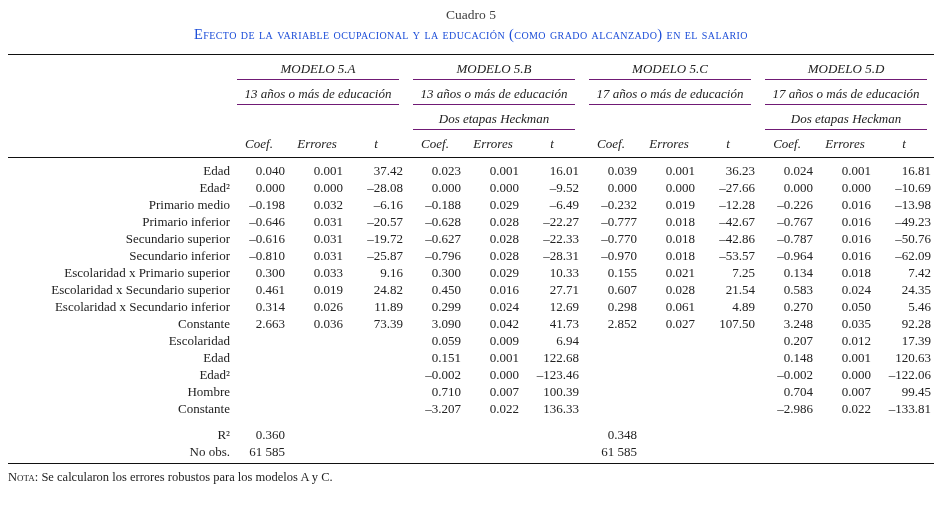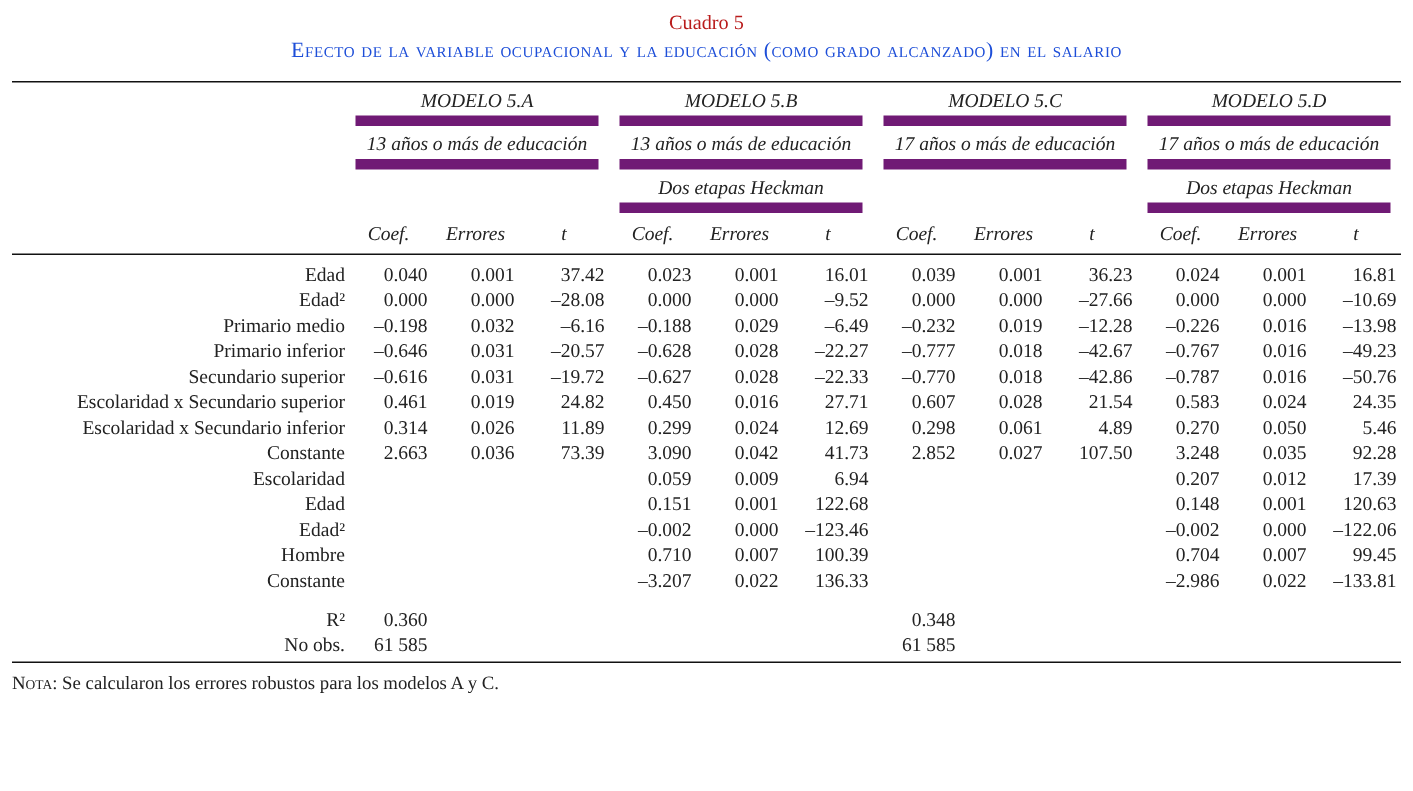--- a/index.html
+++ b/index.html
@@ -3,34 +3,34 @@
 <meta charset="utf-8">
 <style>
   html, body { margin:0; padding:0; background:#ffffff; }
   body {
     width:942px; height:527px; overflow:hidden;
     color:#1c1c1c;
     font-family:"Liberation Serif", serif;
   }
   .page { padding:7px 8px 0 8px; }
 
-  .title1 { text-align:center; font-size:13.5px; color:#b91c1c; }
+  .title1 { text-align:center; font-size:13.5px; color:#404040; }
   .title2 {
     text-align:center; font-variant:small-caps; font-size:14.5px;
     letter-spacing:0.4px; margin-top:3px; color:#1d4ed8;
   }
 
   table.results {
     width:926px; margin-top:11px; border-collapse:collapse; table-layout:fixed;
     border-top:1.6px solid #111;
   }
   td { padding:0; vertical-align:bottom; }
 
   thead td { font-style:italic; font-size:13px; text-align:center; color:#222; }
-  thead .u { border-bottom:7px solid #701a75; padding:4px 0 2px 0; margin:0 7px; }
+  thead .u { border-bottom:1px solid #701a75; padding:4px 0 2px 0; margin:0 7px; }
   thead .nou { padding:4px 0 2px 0; margin:0 7px; }
   tr.hrow1 td, tr.hrow2 td, tr.hrow3 td { height:25px; }
   tr.hrow4 td { height:22px; border-bottom:1.6px solid #111; padding-bottom:5px;font-style:italic; }
 
   tbody td { font-size:13px; height:17px; color:#222; }
   tbody tr:first-child td { padding-top:4px; }
   td.lbl { text-align:right; white-space:nowrap; }
   td.lbl.ind { padding-left:36px; }
   td.num { text-align:right; padding-right:3px; white-space:nowrap; }
   tr.spacer td { height:9px; }
@@ -195,20 +195,50 @@
           <td class="num">0.028</td>
           <td class="num">–22.33</td>
           <td class="num">–0.770</td>
           <td class="num">0.018</td>
           <td class="num">–42.86</td>
           <td class="num">–0.787</td>
           <td class="num">0.016</td>
           <td class="num">–50.76</td>
         </tr>
         <tr>
+          <td class="lbl">Secundario inferior</td>
+          <td class="num">–0.810</td>
+          <td class="num">0.031</td>
+          <td class="num">–25.87</td>
+          <td class="num">–0.796</td>
+          <td class="num">0.028</td>
+          <td class="num">–28.31</td>
+          <td class="num">–0.970</td>
+          <td class="num">0.018</td>
+          <td class="num">–53.57</td>
+          <td class="num">–0.964</td>
+          <td class="num">0.016</td>
+          <td class="num">–62.09</td>
+        </tr>
+        <tr>
+          <td class="lbl">Escolaridad x Primario superior</td>
+          <td class="num">0.300</td>
+          <td class="num">0.033</td>
+          <td class="num">9.16</td>
+          <td class="num">0.300</td>
+          <td class="num">0.029</td>
+          <td class="num">10.33</td>
+          <td class="num">0.155</td>
+          <td class="num">0.021</td>
+          <td class="num">7.25</td>
+          <td class="num">0.134</td>
+          <td class="num">0.018</td>
+          <td class="num">7.42</td>
+        </tr>
+        <tr>
           <td class="lbl">Escolaridad x Secundario superior</td>
           <td class="num">0.461</td>
           <td class="num">0.019</td>
           <td class="num">24.82</td>
           <td class="num">0.450</td>
           <td class="num">0.016</td>
           <td class="num">27.71</td>
           <td class="num">0.607</td>
           <td class="num">0.028</td>
           <td class="num">21.54</td>

